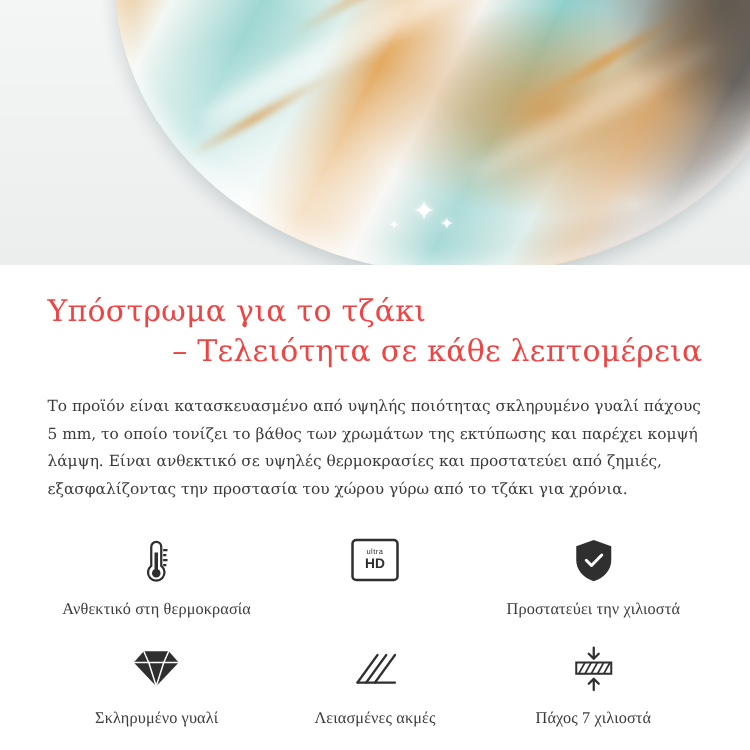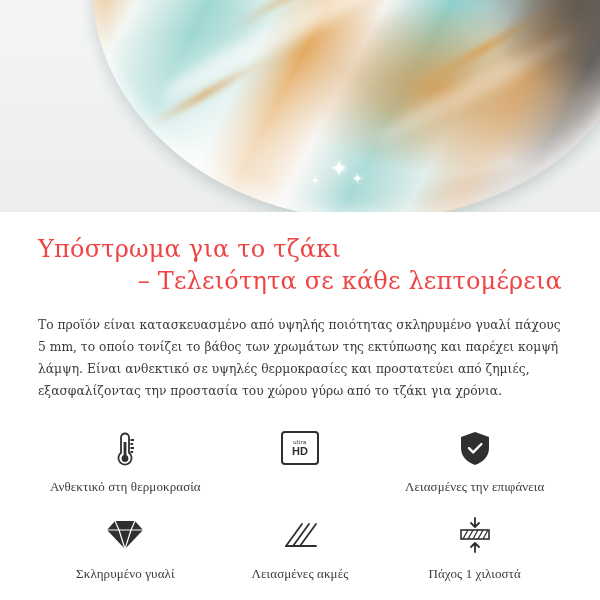--- a/index.html
+++ b/index.html
@@ -239,21 +239,21 @@
         </div>
       </div>
 
       <div class="feature">
         <div class="feature-icon">
           <svg width="34" height="38" viewBox="0 0 34 38">
             <path d="M17 3 L31 8 v11c0 8.2-5.8 14.2-14 17C8.8 33.2 3 27.2 3 19V8z" fill="#2f2f2f"></path>
             <path d="M11 19.2 l4.2 4.2 L23.4 15" fill="none" stroke="#ffffff" stroke-width="2.4" stroke-linecap="round" stroke-linejoin="round"></path>
           </svg>
         </div>
-        <div class="feature-label">Λειασμένες την επιφάνεια</div>
+        <div class="feature-label">Προστατεύει την χιλιοστά</div>
       </div>
 
       <div class="feature">
         <div class="feature-icon">
           <svg width="38" height="34" viewBox="0 0 38 34">
             <path d="M9 3 h20 l8 9 -18 19 L1 12z" fill="#2f2f2f"></path>
             <path d="M9 3 l4 9 h12 l4 -9 M1 12 h36 M13 12 l6 19 6 -19" fill="none" stroke="#ffffff" stroke-width="1.2"></path>
           </svg>
         </div>
         <div class="feature-label">Σκληρυμένο γυαλί</div>
@@ -273,18 +273,18 @@
 
       <div class="feature">
         <div class="feature-icon">
           <svg width="40" height="38" viewBox="0 0 40 38">
             <path d="M20 2 v8 M16 7 l4 4 4-4" fill="none" stroke="#2f2f2f" stroke-width="1.8" stroke-linecap="round" stroke-linejoin="round"></path>
             <rect x="6" y="14" width="28" height="9" fill="none" stroke="#2f2f2f" stroke-width="1.6"></rect>
             <path d="M8 23 L13 14 M13 23 L18 14 M18 23 L23 14 M23 23 L28 14 M28 23 L33 14" stroke="#2f2f2f" stroke-width="1.3"></path>
             <path d="M20 36 v-8 M16 31 l4 -4 4 4" fill="none" stroke="#2f2f2f" stroke-width="1.8" stroke-linecap="round" stroke-linejoin="round"></path>
           </svg>
         </div>
-        <div class="feature-label">Πάχος 1 χιλιοστά</div>
+        <div class="feature-label">Πάχος 7 χιλιοστά</div>
       </div>
 
     </div>
   </div>
 </div>
 
 </body></html>

